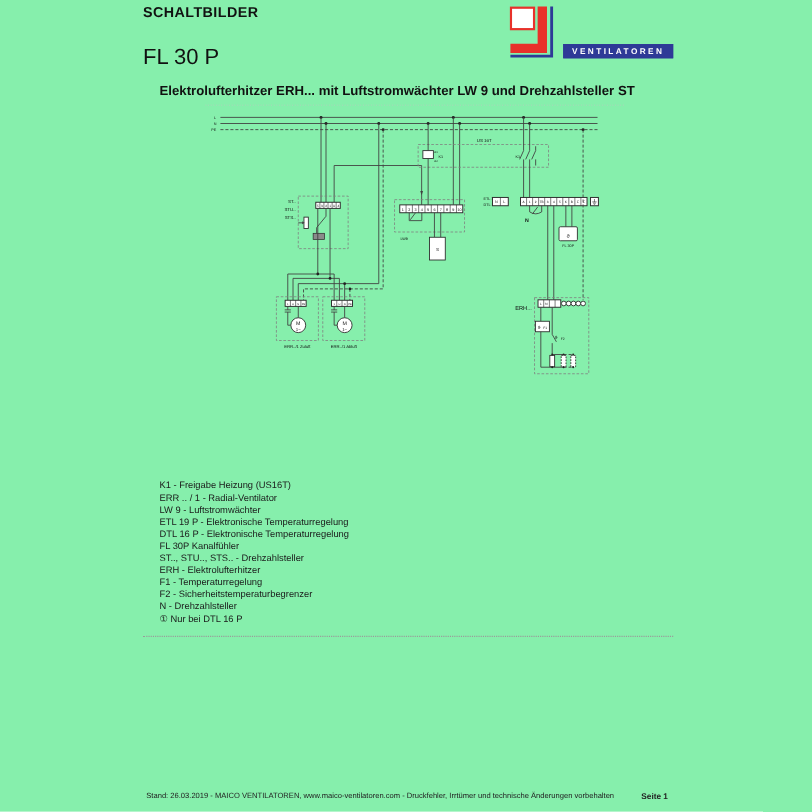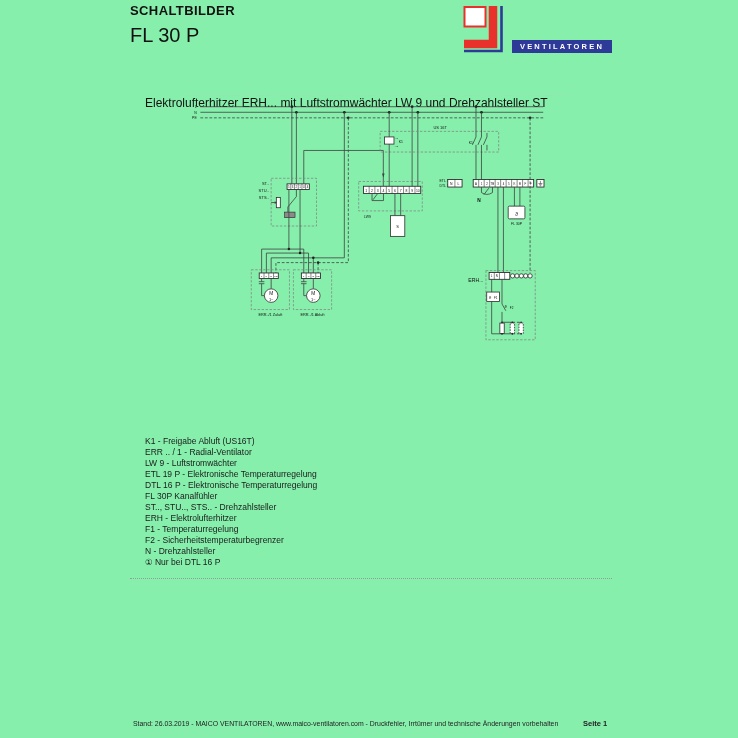--- a/index.html
+++ b/index.html
@@ -1,21 +1,21 @@
 <!DOCTYPE html>
 <html><head>
 <meta charset="utf-8">
 <style>
   html,body{margin:0;padding:0;background:#fff;}
   .page{position:relative;width:738px;height:738px;background:#86efac;overflow:hidden;
         font-family:"Liberation Sans", sans-serif;color:#111;}
   .abs{position:absolute;}
   .kicker{left:130px;top:3px;font-size:13px;font-weight:bold;letter-spacing:.4px;}
-  .model{left:130px;top:24px;font-size:20px;}
-  .dtitle{left:145px;top:75px;font-size:12px;font-weight:normal;margin-top:21px;}
+  .model{left:130px;top:41px;font-size:20px;}
+  .dtitle{left:145px;top:75px;font-size:12px;font-weight:bold;}
   
   .logo{left:463px;top:4px;width:170px;height:56px;}
   .brand{position:absolute;left:46px;top:11px;font-size:24px;font-weight:800;
          letter-spacing:1px;color:#e8312a;}
   .bar{position:absolute;left:49px;top:36px;width:100px;height:13px;background:#2e3a97;
        border:1px solid #2e3a97;box-sizing:border-box;}
   .bar span{display:block;text-align:center;font-size:7.5px;font-weight:bold;color:#fff;
        letter-spacing:2.2px;line-height:11px;}
   
   .legend{left:145px;top:436px;font-size:8.5px;line-height:11px;color:#1a1a1a;}
@@ -323,21 +323,21 @@
       </g>
       <line class="w" x1="299" y1="327" x2="299" y2="340"></line>
       <circle class="comp" cx="299" cy="348.5" r="8.5"></circle>
       <text class="t6" x="299" y="348" text-anchor="middle">M</text>
       <text class="t5" x="299" y="355" text-anchor="middle">1~</text>
       <text style="font-size:4.8px;text-anchor:middle" x="298" y="374">ERR../1 Abluft</text>
     </g>
   </svg>
 
   <div class="abs legend">
-    <div>K1 - Freigabe Abluft (US16T)</div>
+    <div>K1 - Freigabe Heizung (US16T)</div>
     <div>ERR .. / 1 - Radial-Ventilator</div>
     <div>LW 9 - Luftstromwächter</div>
     <div>ETL 19 P - Elektronische Temperaturregelung</div>
     <div>DTL 16 P - Elektronische Temperaturregelung</div>
     <div>FL 30P Kanalfühler</div>
     <div>ST.., STU.., STS.. - Drehzahlsteller</div>
     <div>ERH - Elektrolufterhitzer</div>
     <div>F1 - Temperaturregelung</div>
     <div>F2 - Sicherheitstemperaturbegrenzer</div>
     <div>N - Drehzahlsteller</div>

